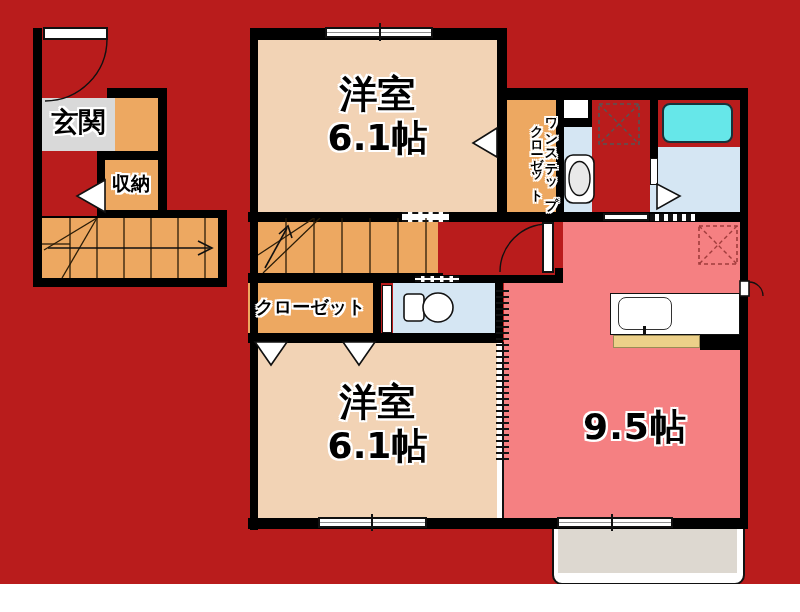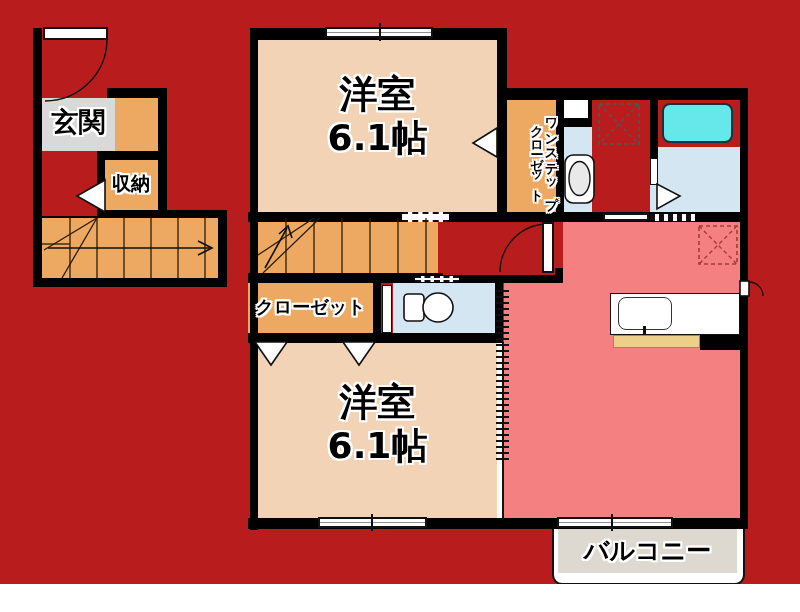--- a/index.html
+++ b/index.html
@@ -194,15 +194,15 @@
     <span style="display:block">ワンステップ</span>
     <span style="display:block">クローゼット</span>
   </div>
   <div class="lbl" style="left:248px;top:297px;width:125px;font-size:18px;">クローゼット</div>
   <div class="lbl" style="left:258px;top:381px;width:239px;font-size:38px;">
     <span>洋室</span><br>
     <span style="font-size:36px;">6.1帖</span>
   </div>
   <div class="lbl" style="left:545px;top:358px;width:180px;font-size:40px;letter-spacing:4px;">
     <br>
-  </div>
-  <div class="lbl" style="left:558px;top:537px;width:179px;font-size:25px;">バルコニー</div>
+    <span style="font-size:36px;letter-spacing:1px;">9.5帖</span>
+  </div>
 </div>
 
 </body></html>

